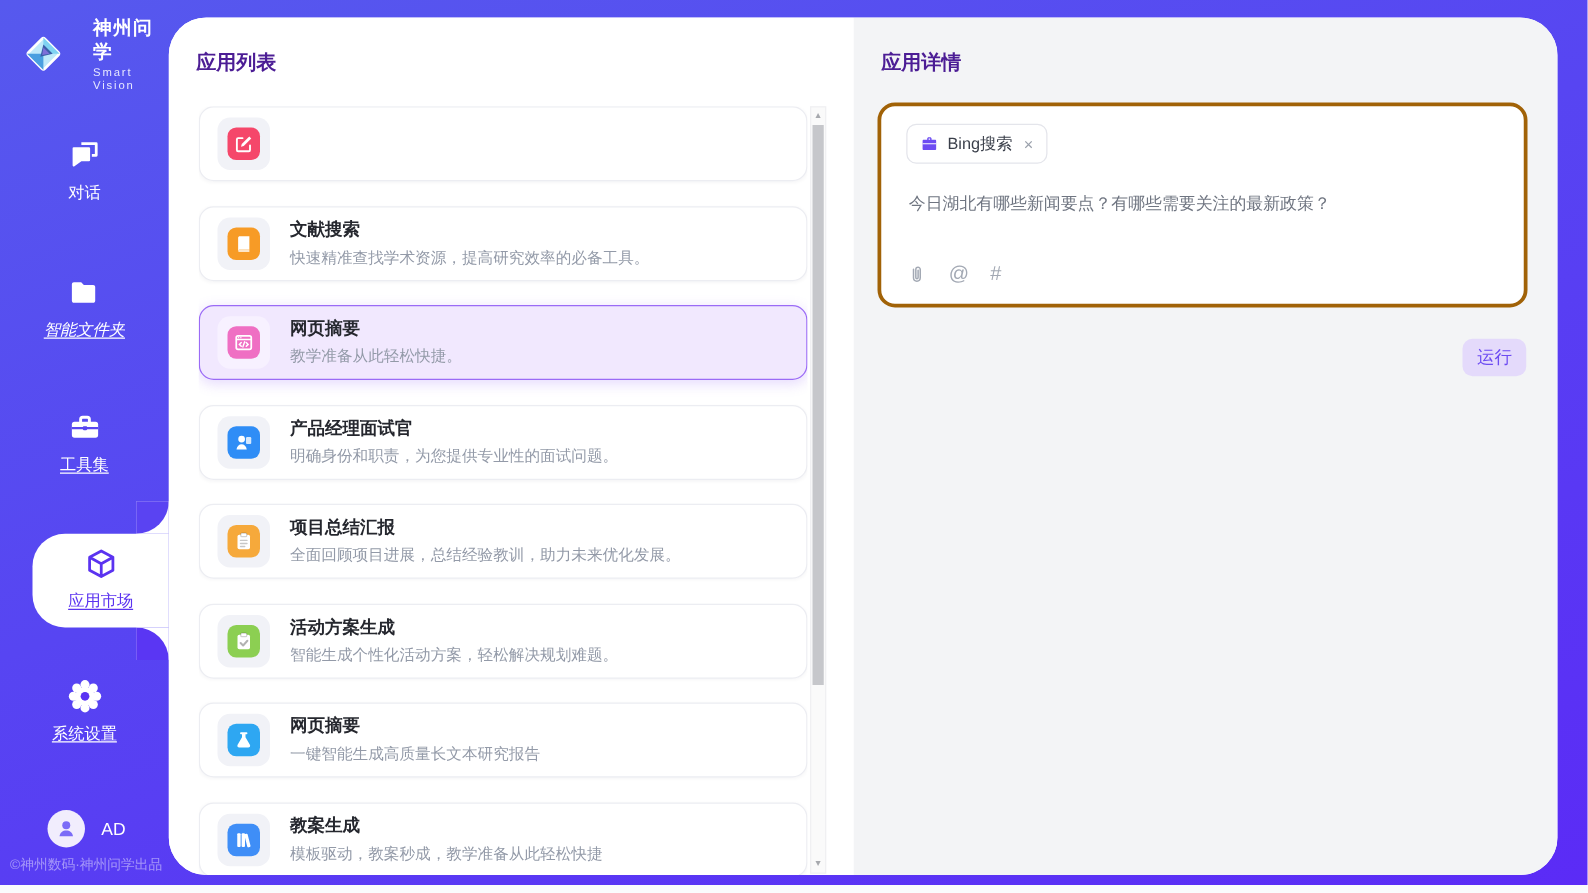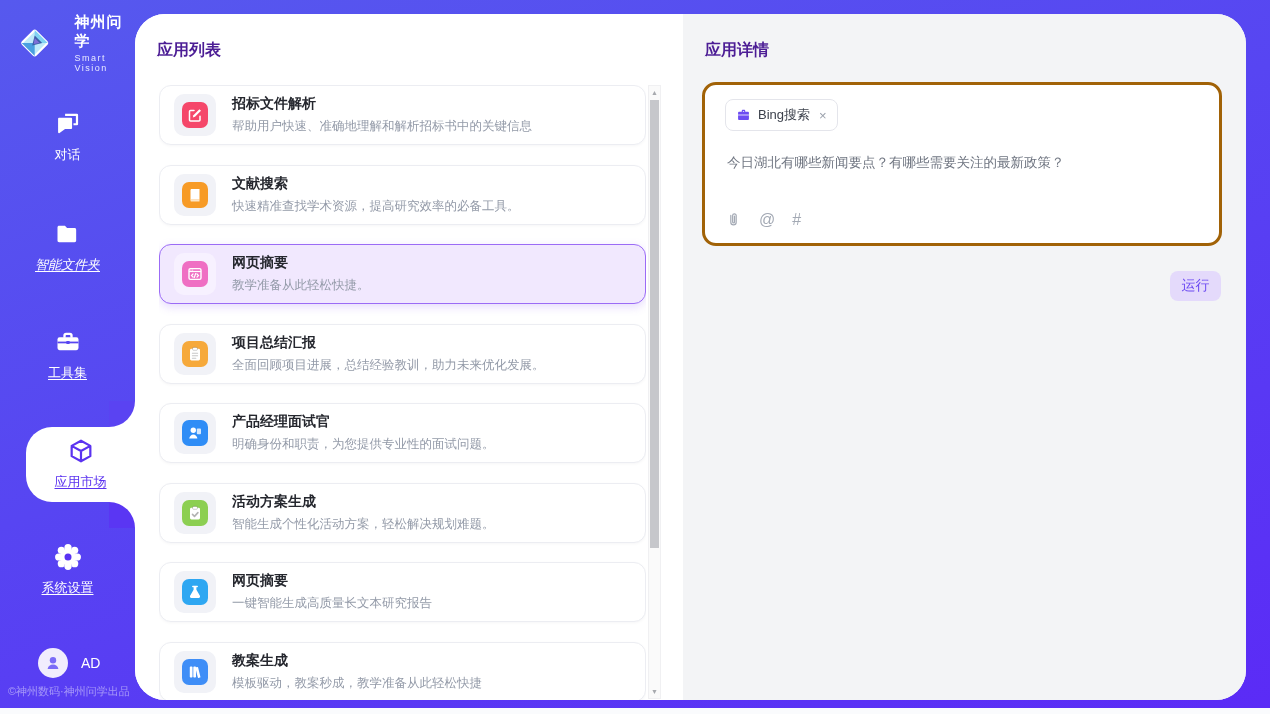--- a/index.html
+++ b/index.html
@@ -165,24 +165,20 @@
 
         <div class="app-card">
           <div class="app-ic-box">
             <div class="app-tile" style="background: rgb(245, 71, 106);">
               <svg width="16" height="16" viewBox="0 0 16 16">
                 <path d="M13 9.3V13a1 1 0 0 1-1 1H3.5a1 1 0 0 1-1-1V4.5a1 1 0 0 1 1-1H7" fill="none" stroke="#fff" stroke-width="1.5" stroke-linecap="round"></path>
                 <path d="M6.4 8.2 12.4 2.2l1.6 1.6-6 6-2.2.6z" fill="#fff"></path>
               </svg>
             </div>
           </div>
-          <div class="app-txt">
-            <span class="app-name">招标文件解析</span>
-            <span class="app-desc">帮助用户快速、准确地理解和解析招标书中的关键信息</span>
-          </div>
         </div>
 
         <div class="app-card">
           <div class="app-ic-box">
             <div class="app-tile" style="background: rgb(247, 155, 38);">
               <svg width="16" height="16" viewBox="0 0 16 16">
                 <path d="M3.5 3.2c0-.7.6-1.2 1.3-1.2h7.7v10.6H5.2c-1 0-1.7.5-1.7 1.1z" fill="#fff"></path>
                 <path d="M3.5 13.7c0-.6.7-1.1 1.7-1.1h7.3v2H4.8c-.7 0-1.3-.4-1.3-.9z" fill="#fff" opacity=".75"></path>
               </svg>
             </div>
@@ -206,47 +202,47 @@
             </div>
           </div>
           <div class="app-txt">
             <span class="app-name">网页摘要</span>
             <span class="app-desc">教学准备从此轻松快捷。</span>
           </div>
         </div>
 
         <div class="app-card">
           <div class="app-ic-box">
+            <div class="app-tile" style="background: rgb(47, 141, 246);">
+              <svg width="16" height="16" viewBox="0 0 16 16">
+                <rect x="9.8" y="3.6" width="4.2" height="5.6" rx=".9" fill="#fff" opacity=".8"></rect>
+                <circle cx="6.3" cy="5.2" r="2.7" fill="#fff"></circle>
+                <path d="M2.2 13.6c.3-2.6 2.1-4.2 4.1-4.2s3.8 1.6 4.1 4.2z" fill="#fff"></path>
+              </svg>
+            </div>
+          </div>
+          <div class="app-txt">
+            <span class="app-name">产品经理面试官</span>
+            <span class="app-desc">明确身份和职责，为您提供专业性的面试问题。</span>
+          </div>
+        </div>
+
+        <div class="app-card">
+          <div class="app-ic-box">
             <div class="app-tile" style="background: rgb(246, 169, 59);">
               <svg width="16" height="16" viewBox="0 0 16 16">
                 <rect x="3" y="2.8" width="10" height="11.6" rx="1.4" fill="#fff"></rect>
                 <rect x="5.6" y="1.4" width="4.8" height="2.9" rx="1" fill="#fff" stroke="rgba(0,0,0,.18)"></rect>
                 <path d="M5.4 7.3h5.2M5.4 9.8h5.2M5.4 12.2h3.4" stroke="rgba(0,0,0,.22)" stroke-width="1.1" stroke-linecap="round"></path>
               </svg>
             </div>
           </div>
           <div class="app-txt">
             <span class="app-name">项目总结汇报</span>
             <span class="app-desc">全面回顾项目进展，总结经验教训，助力未来优化发展。</span>
-          </div>
-        </div>
-
-        <div class="app-card">
-          <div class="app-ic-box">
-            <div class="app-tile" style="background: rgb(47, 141, 246);">
-              <svg width="16" height="16" viewBox="0 0 16 16">
-                <rect x="9.8" y="3.6" width="4.2" height="5.6" rx=".9" fill="#fff" opacity=".8"></rect>
-                <circle cx="6.3" cy="5.2" r="2.7" fill="#fff"></circle>
-                <path d="M2.2 13.6c.3-2.6 2.1-4.2 4.1-4.2s3.8 1.6 4.1 4.2z" fill="#fff"></path>
-              </svg>
-            </div>
-          </div>
-          <div class="app-txt">
-            <span class="app-name">产品经理面试官</span>
-            <span class="app-desc">明确身份和职责，为您提供专业性的面试问题。</span>
           </div>
         </div>
 
         <div class="app-card">
           <div class="app-ic-box">
             <div class="app-tile" style="background: rgb(140, 207, 82);">
               <svg width="16" height="16" viewBox="0 0 16 16">
                 <rect x="3" y="2.8" width="10" height="11.6" rx="1.4" fill="#fff"></rect>
                 <rect x="5.6" y="1.4" width="4.8" height="2.9" rx="1" fill="#fff" stroke="rgba(0,0,0,.18)"></rect>
                 <path d="m5.5 9.4 2 2 3.4-3.8" fill="none" stroke="rgba(0,0,0,.3)" stroke-width="1.6" stroke-linecap="round" stroke-linejoin="round"></path>

